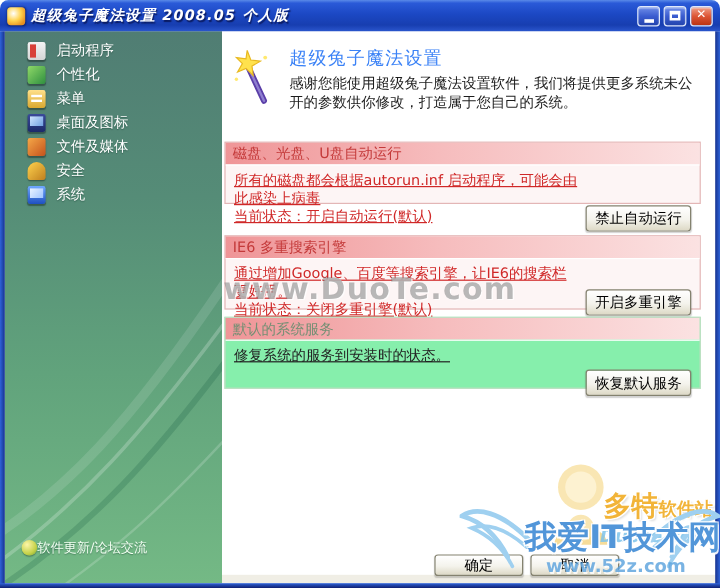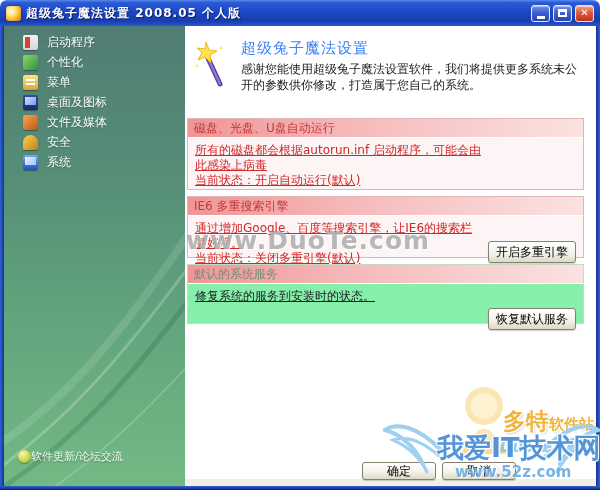--- a/index.html
+++ b/index.html
@@ -4,21 +4,21 @@
 <style>
   html,body{margin:0;padding:0;background:#cfd8cf;}
   *{box-sizing:border-box;}
   body{font-family:"DejaVu Sans","Liberation Sans",sans-serif;}
 
   .window{position:relative;width:600px;height:490px;background:#fff;overflow:hidden;}
 
   
   .titlebar{position:absolute;top:0;left:0;right:0;height:26px;
     background:linear-gradient(180deg,#5a8ae8 0%,#2a5ad8 10%,#1c48c4 45%,#173eb0 80%,#2a55cc 100%);
-    border-radius:7px 7px 0 0;display:flex;align-items:center;padding:0 6px;z-index:5;}
+    border-radius:7px 7px 0 0;display:flex;align-items:center;padding:0 6px;z-index:5;font-style:italic;}
   .frame-l,.frame-r{position:absolute;top:26px;bottom:0;width:4px;background:linear-gradient(90deg,#2f63d8,#16328f);z-index:4;}
   .frame-l{left:0;}
   .frame-r{right:0;background:linear-gradient(90deg,#16328f,#2f63d8);}
   .frame-b{position:absolute;left:0;right:0;bottom:0;height:4px;background:linear-gradient(180deg,#2f63d8,#101f70);z-index:4;}
 
   .app-icon{width:15px;height:15px;margin-right:5px;border-radius:3px;
     background:radial-gradient(circle at 35% 35%,#fff,#ffd34d 45%,#e89020 80%);
     box-shadow:0 0 2px #0a1a60;flex:0 0 auto;}
   .title-text{color:#fff;font-size:12px;font-weight:bold;letter-spacing:1px;
     text-shadow:1px 1px 1px #0a1a60;white-space:nowrap;flex:1;}
@@ -75,21 +75,21 @@
     border-bottom:1px solid #fff;}
   .sec-bd{position:relative;font-size:12px;line-height:15px;color:#d02828;padding:5px 100px 5px 7px;text-decoration:underline;}
   .sec-btn{position:absolute;right:7px;width:88px;height:22px;font-size:12px;color:#000;
     font-family:"DejaVu Sans","Liberation Sans",sans-serif;
     background:linear-gradient(180deg,#ffffff 0%,#f4f3ec 55%,#ddd9c6 100%);
     border:1px solid #84826f;border-radius:3px;box-shadow:0 1px 1px rgba(0,0,0,.18);cursor:pointer;padding:0;}
   .section.green{border-color:#c3dcc3;background:#86efac;}
   .section.green .sec-hd{color:#748f74;background:linear-gradient(90deg,#cdе9cc 0%,#d6ecd5 0%,#e6f5e5 50%,#f3faf2 100%);}
   .section.green .sec-bd{color:#222;}
 
-  .sec-autorun{top:92px;height:72px;}
+  .sec-autorun{top:92px;height:52px;}
   .sec-autorun .sec-btn{top:33px;}
   .sec-search{top:170px;height:62px;}
   .sec-search .sec-btn{top:25px;margin-left:28px;}
   .sec-services{top:238px;height:60px;}
   .sec-services .sec-btn{top:24px;}
 
   .dlg-btn{position:absolute;top:436px;width:74px;height:18px;font-size:12px;color:#000;
     font-family:"DejaVu Sans","Liberation Sans",sans-serif;
     background:linear-gradient(180deg,#ffffff 0%,#f4f3ec 55%,#ddd9c6 100%);
     border:1px solid #84826f;border-radius:3px;box-shadow:0 1px 1px rgba(0,0,0,.18);cursor:pointer;padding:0;}
@@ -192,20 +192,21 @@
       </svg>
       <div class="page-title">超级兔子魔法设置</div>
       <div class="page-desc">感谢您能使用超级兔子魔法设置软件，我们将提供更多系统未公开的参数供你修改，打造属于您自己的系统。</div>
     </div>
 
     <div class="section sec-autorun">
       <div class="sec-hd">磁盘、光盘、U盘自动运行</div>
       <div class="sec-bd">
         <div>所有的磁盘都会根据autorun.inf 启动程序，可能会由此感染上病毒</div>
         <div>当前状态：开启自动运行(默认)</div>
+        <button class="sec-btn">禁止自动运行</button>
       </div>
     </div>
 
     <div class="section sec-search">
       <div class="sec-hd">IE6 多重搜索引擎</div>
       <div class="sec-bd">
         <div>通过增加Google、百度等搜索引擎，让IE6的搜索栏更好用。</div>
         <div>当前状态：关闭多重引擎(默认)</div>
         <button class="sec-btn">开启多重引擎</button>
       </div>

